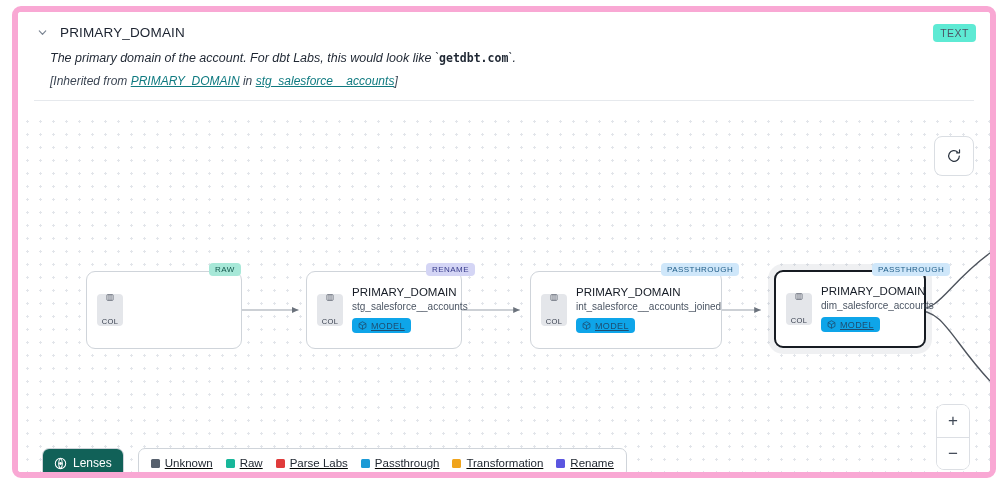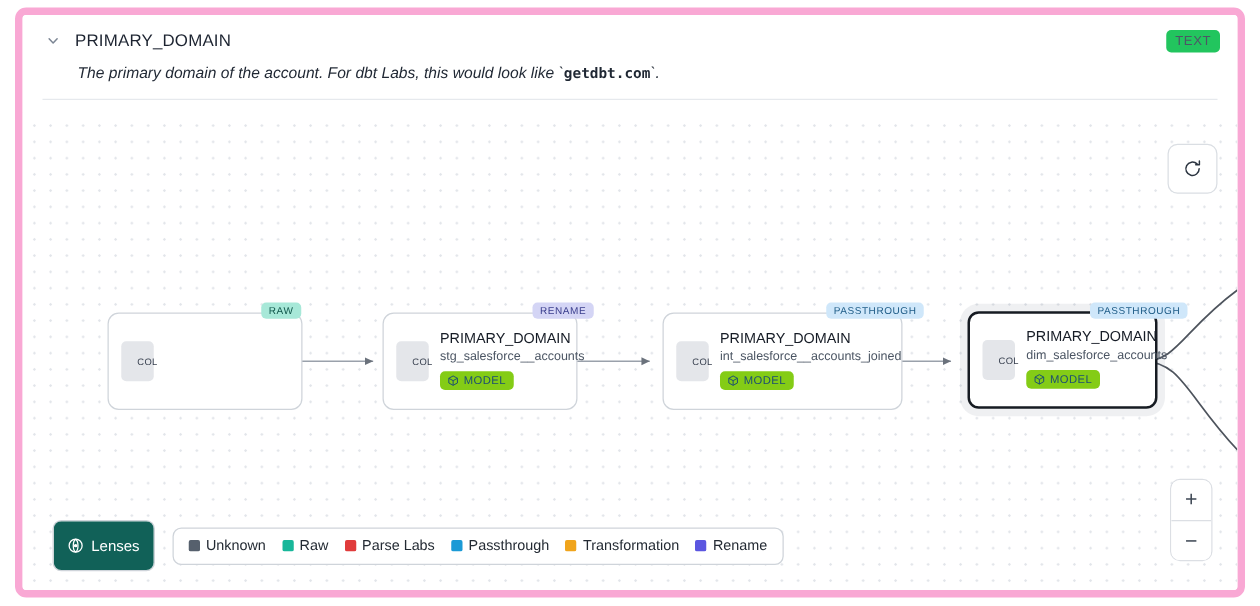--- a/index.html
+++ b/index.html
@@ -26,26 +26,26 @@
     width: 16px; height: 16px; display:flex; align-items:center; justify-content:center;
     color:#7c8694; flex: none; cursor: pointer;
   }
   .chev svg { display:block; }
   .hdr-title {
     font-size: 13.5px; color: #1c2330; letter-spacing: .15px;
     font-weight: 400;
   }
   .text-badge {
     position: absolute; right: 14px; top: 12px;
-    background: #22c55e; color: #4d5666;
+    background: #5eead4; color: #4d5666;
     font-size: 10.5px; letter-spacing: .5px;
     padding: 3px 7px; border-radius: 4px; text-align: right;
   }
   .hdr-desc {
-    margin: 9px 0 0 28px;
+    margin: 9px 0 0 16px;
     font-size: 12.5px; font-style: italic; color: #1f2733;
     line-height: 1.45;
   }
   .hdr-desc .mono {
     font-family: "DejaVu Sans Mono", monospace;
     font-style: normal; font-weight: bold; font-size: 11.5px;
   }
   .hdr-inherit {
     margin: 7px 0 0 16px;
     font-size: 12px; font-style: italic; color: #3c4654;
@@ -108,70 +108,70 @@
     display: flex; align-items: center;
     z-index: 3;
   }
   .node.selected {
     border: 2px solid #161b22;
     box-shadow: 0 0 0 6px rgba(130,140,155,.13);
   }
   .node-col {
     width: 26px; height: 32px; margin-left: 10px; flex: none;
     background: #e4e6ea; border-radius: 4px;
-    display:flex; flex-direction:row; align-items:center; justify-content:center;
+    display:flex; flex-direction:column; align-items:center; justify-content:center;
     gap: 16px; color:#394150;
   }
   .node-col .lbl { font-size: 7.5px; letter-spacing: .3px; }
   .node-body { margin-left: 9px; padding-right: 8px; }
   .node-name { font-size: 11.5px; color: #161c26; white-space: nowrap; }
   .node-sub { font-size: 10px; color: #4b5563; margin-top: 3px; white-space: nowrap; }
   .node-kind {
     display: inline-flex; align-items: center; gap: 4px;
     margin-top: 6px; padding: 2.5px 6px; border-radius: 4px;
     font-size: 9px; letter-spacing: .35px;
   }
   .kind-source { background: #d9efe9; color: #18514a; }
-  .kind-model  { background: #84cc16; color: #1d4e72; }
+  .kind-model  { background: #0ea5e9; color: #1d4e72; text-decoration: underline; }
 
   .tag {
     position: absolute; top: -9px;
     padding: 2px 6px; border-radius: 4px;
     font-size: 8px; letter-spacing: .45px; z-index: 4;
   }
   .tag-raw         { background: #a7e8d8; color: #12574c; }
   .tag-rename      { background: #d4d5f5; color: #383c8c; }
   .tag-passthrough { background: #cfe7fa; color: #1d5b86; }
 
   svg.edges { position: absolute; inset: 0; width: 100%; height: 100%; z-index: 2; }
 
   
   .bottom-bar {
     position: absolute; left: 24px; bottom: 22px;
     display: flex; align-items: center; gap: 14px; z-index: 6;
   }
   .lens-group {
-    display: flex; height: 41px;
+    display: flex; height: 30px;
     border: 1px solid #cfd4da; border-radius: 7px; overflow: hidden;
     background: #fff;
   }
   .lens-btn {
     display: flex; align-items: center; gap: 6px;
     padding: 0 11px; background: #116158; color: #ffffff;
     font-size: 12px; cursor: pointer;
   }
   .evo-btn {
     display: flex; align-items: center; gap: 8px;
     padding: 0 11px; background: #fff; color: #23292f;
     font-size: 12.5px; cursor: pointer; border-left: 1px solid #cfd4da;
   }
   .legend {
     display: flex; align-items: center; gap: 13px;
     height: 30px; padding: 0 12px;
-    background: #fff; border: 1px solid #cfd4da; border-radius: 7px;
+    background: #fff; border: 1px solid #cfd4da; border-radius: 7px; text-decoration: underline;
   }
   .legend-item { display: flex; align-items: center; gap: 5px; }
   .legend-sw { width: 9px; height: 9px; border-radius: 1.5px; flex:none; }
   .legend-lb { font-size: 11.5px; color: #232a33; white-space: nowrap; }
 </style>
 </head>
 <body>
 
 <div class="panel">
 
@@ -182,20 +182,21 @@
           <path d="M2.5 4.3 L6 8 L9.5 4.3"></path>
         </svg>
       </span>
       <span class="hdr-title">PRIMARY_DOMAIN</span>
     </div>
 
     <div class="text-badge">TEXT</div>
 
     <div class="hdr-desc"><span>The primary domain of the account. For dbt Labs, this would look like `</span><span class="mono">getdbt.com</span><span>`.</span></div>
 
+    <div class="hdr-inherit"><span>[Inherited from </span><a href="#">PRIMARY_DOMAIN</a><span> in </span><a href="#">stg_salesforce__accounts</a><span>]</span></div>
 
     <div class="hdr-sep"></div>
   </div>
 
   <div class="canvas">
 
     <div class="top-ctrls">
       <div class="btn-icon-sq">
         <span>
           <svg class="ico" width="16" height="16" viewBox="0 0 18 18" fill="none" stroke="#2b3440" stroke-width="1.35" stroke-linecap="round" stroke-linejoin="round">

